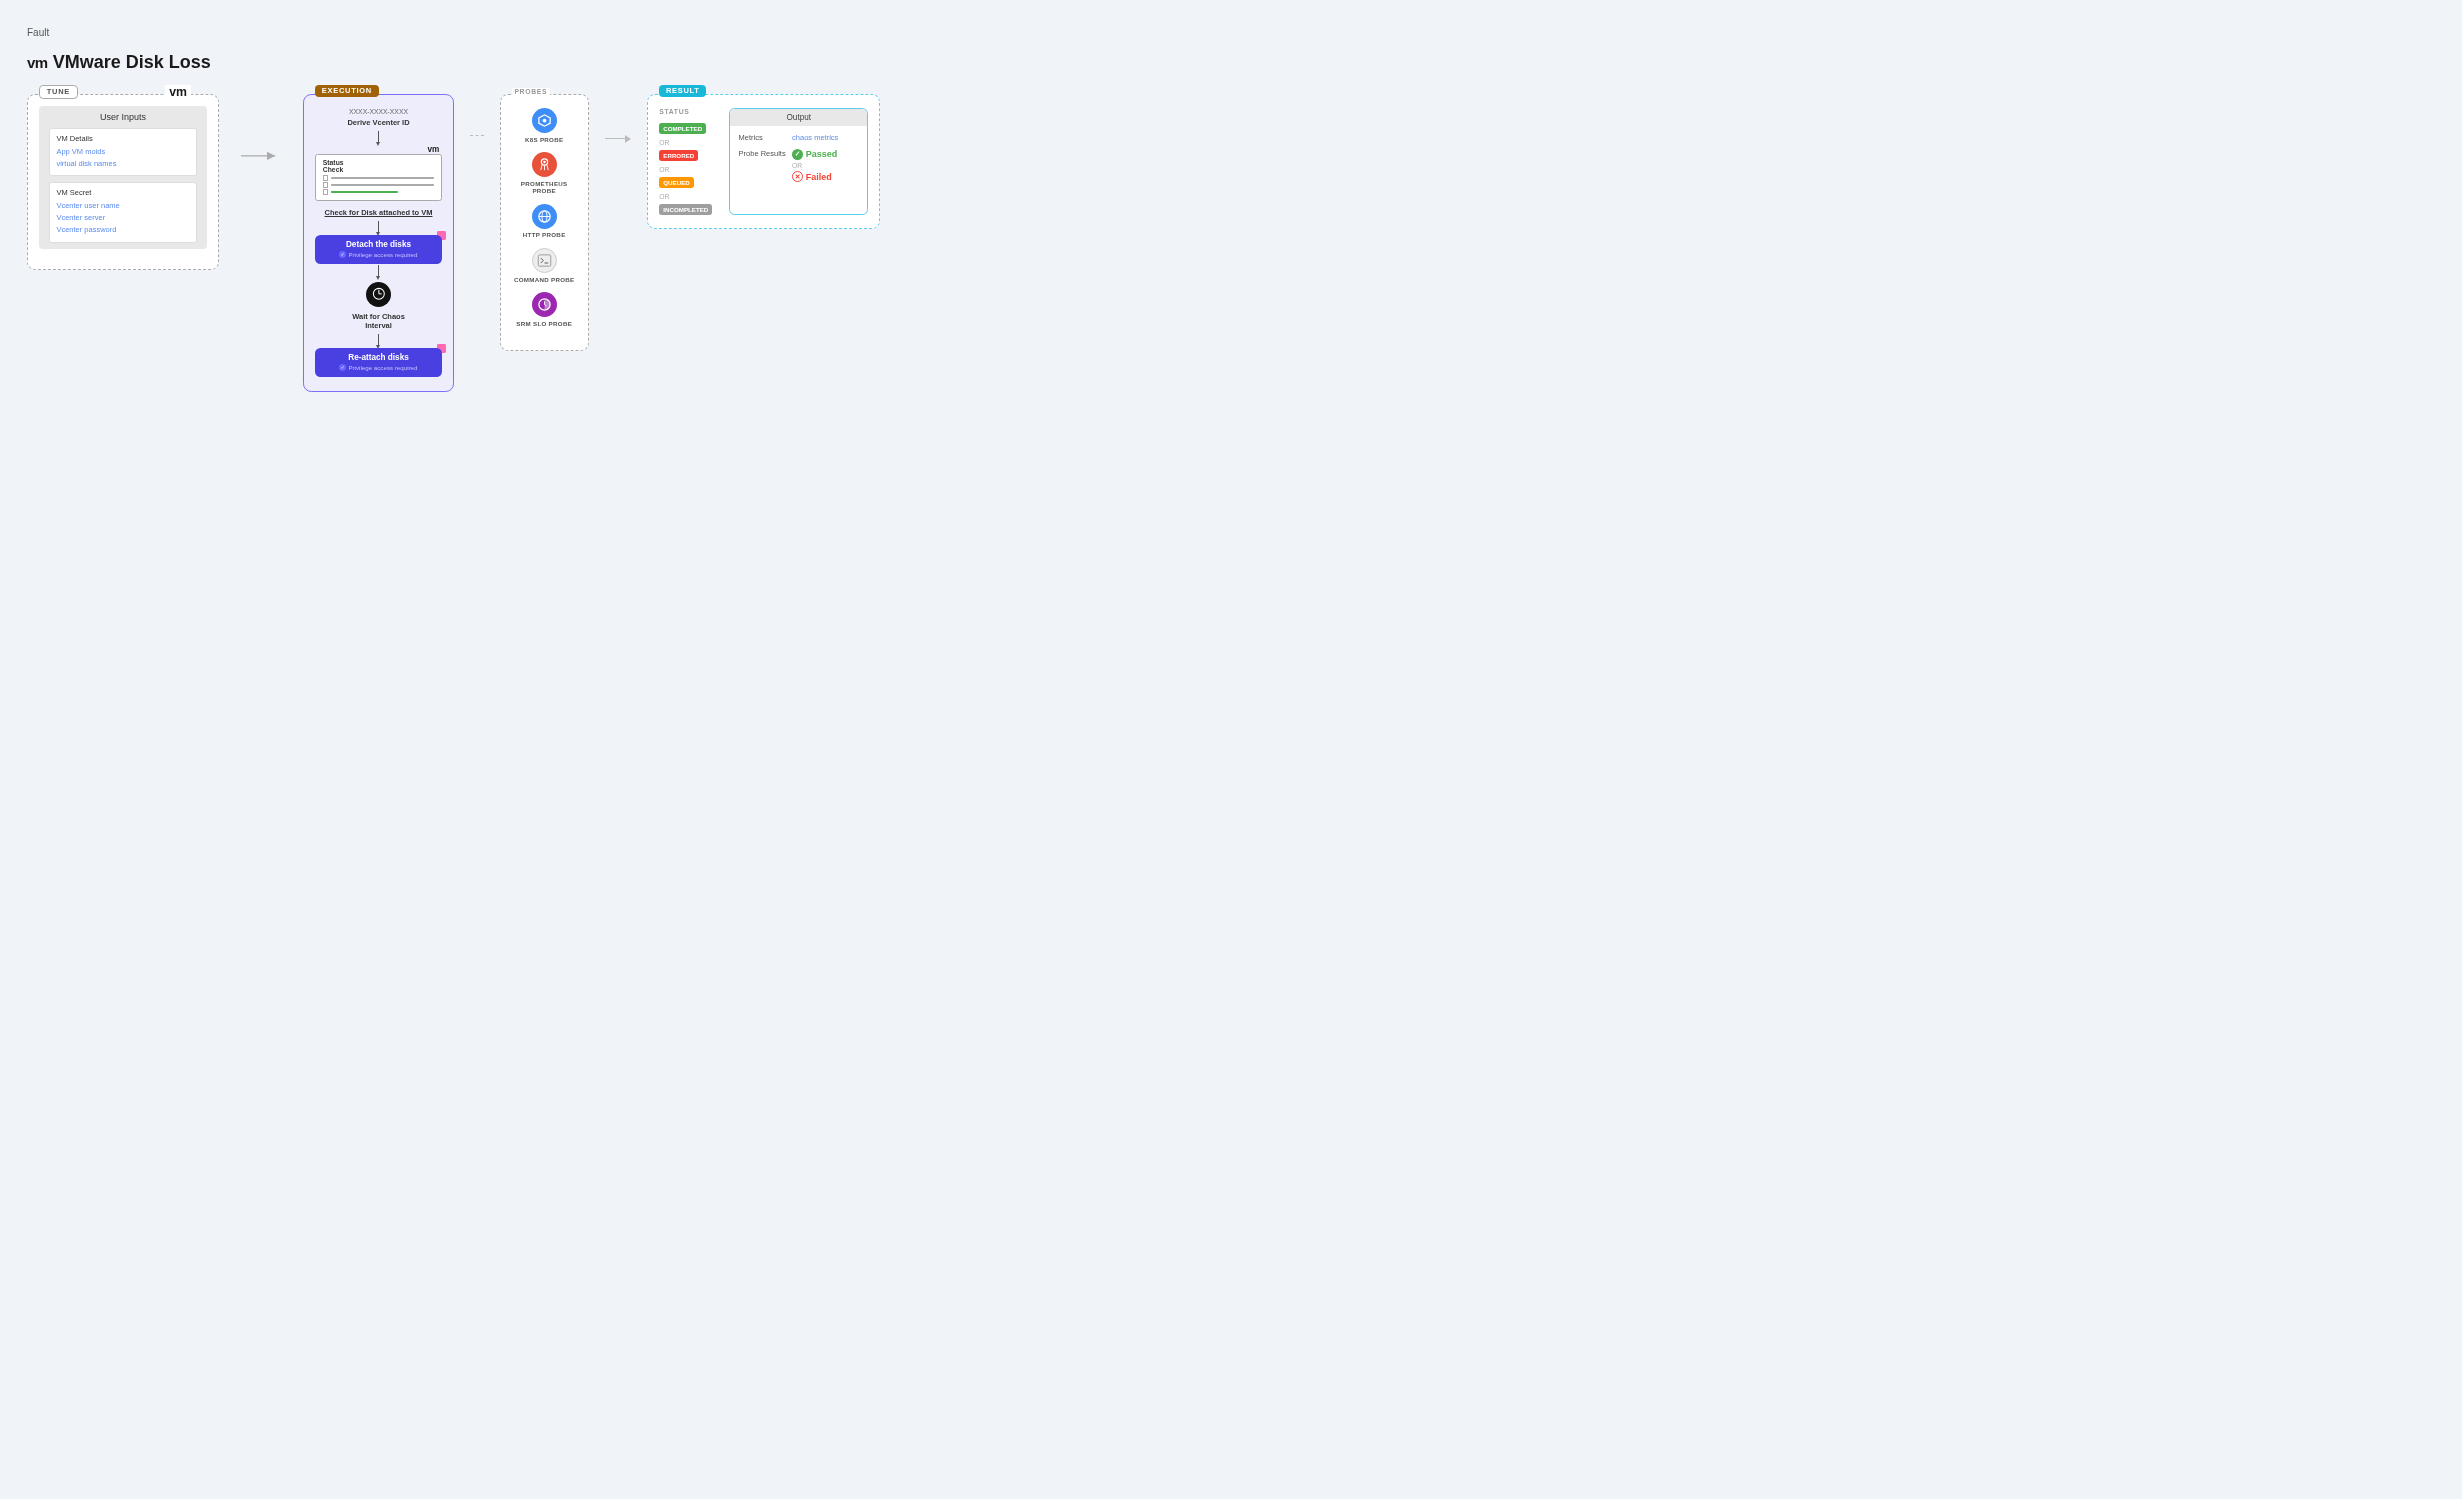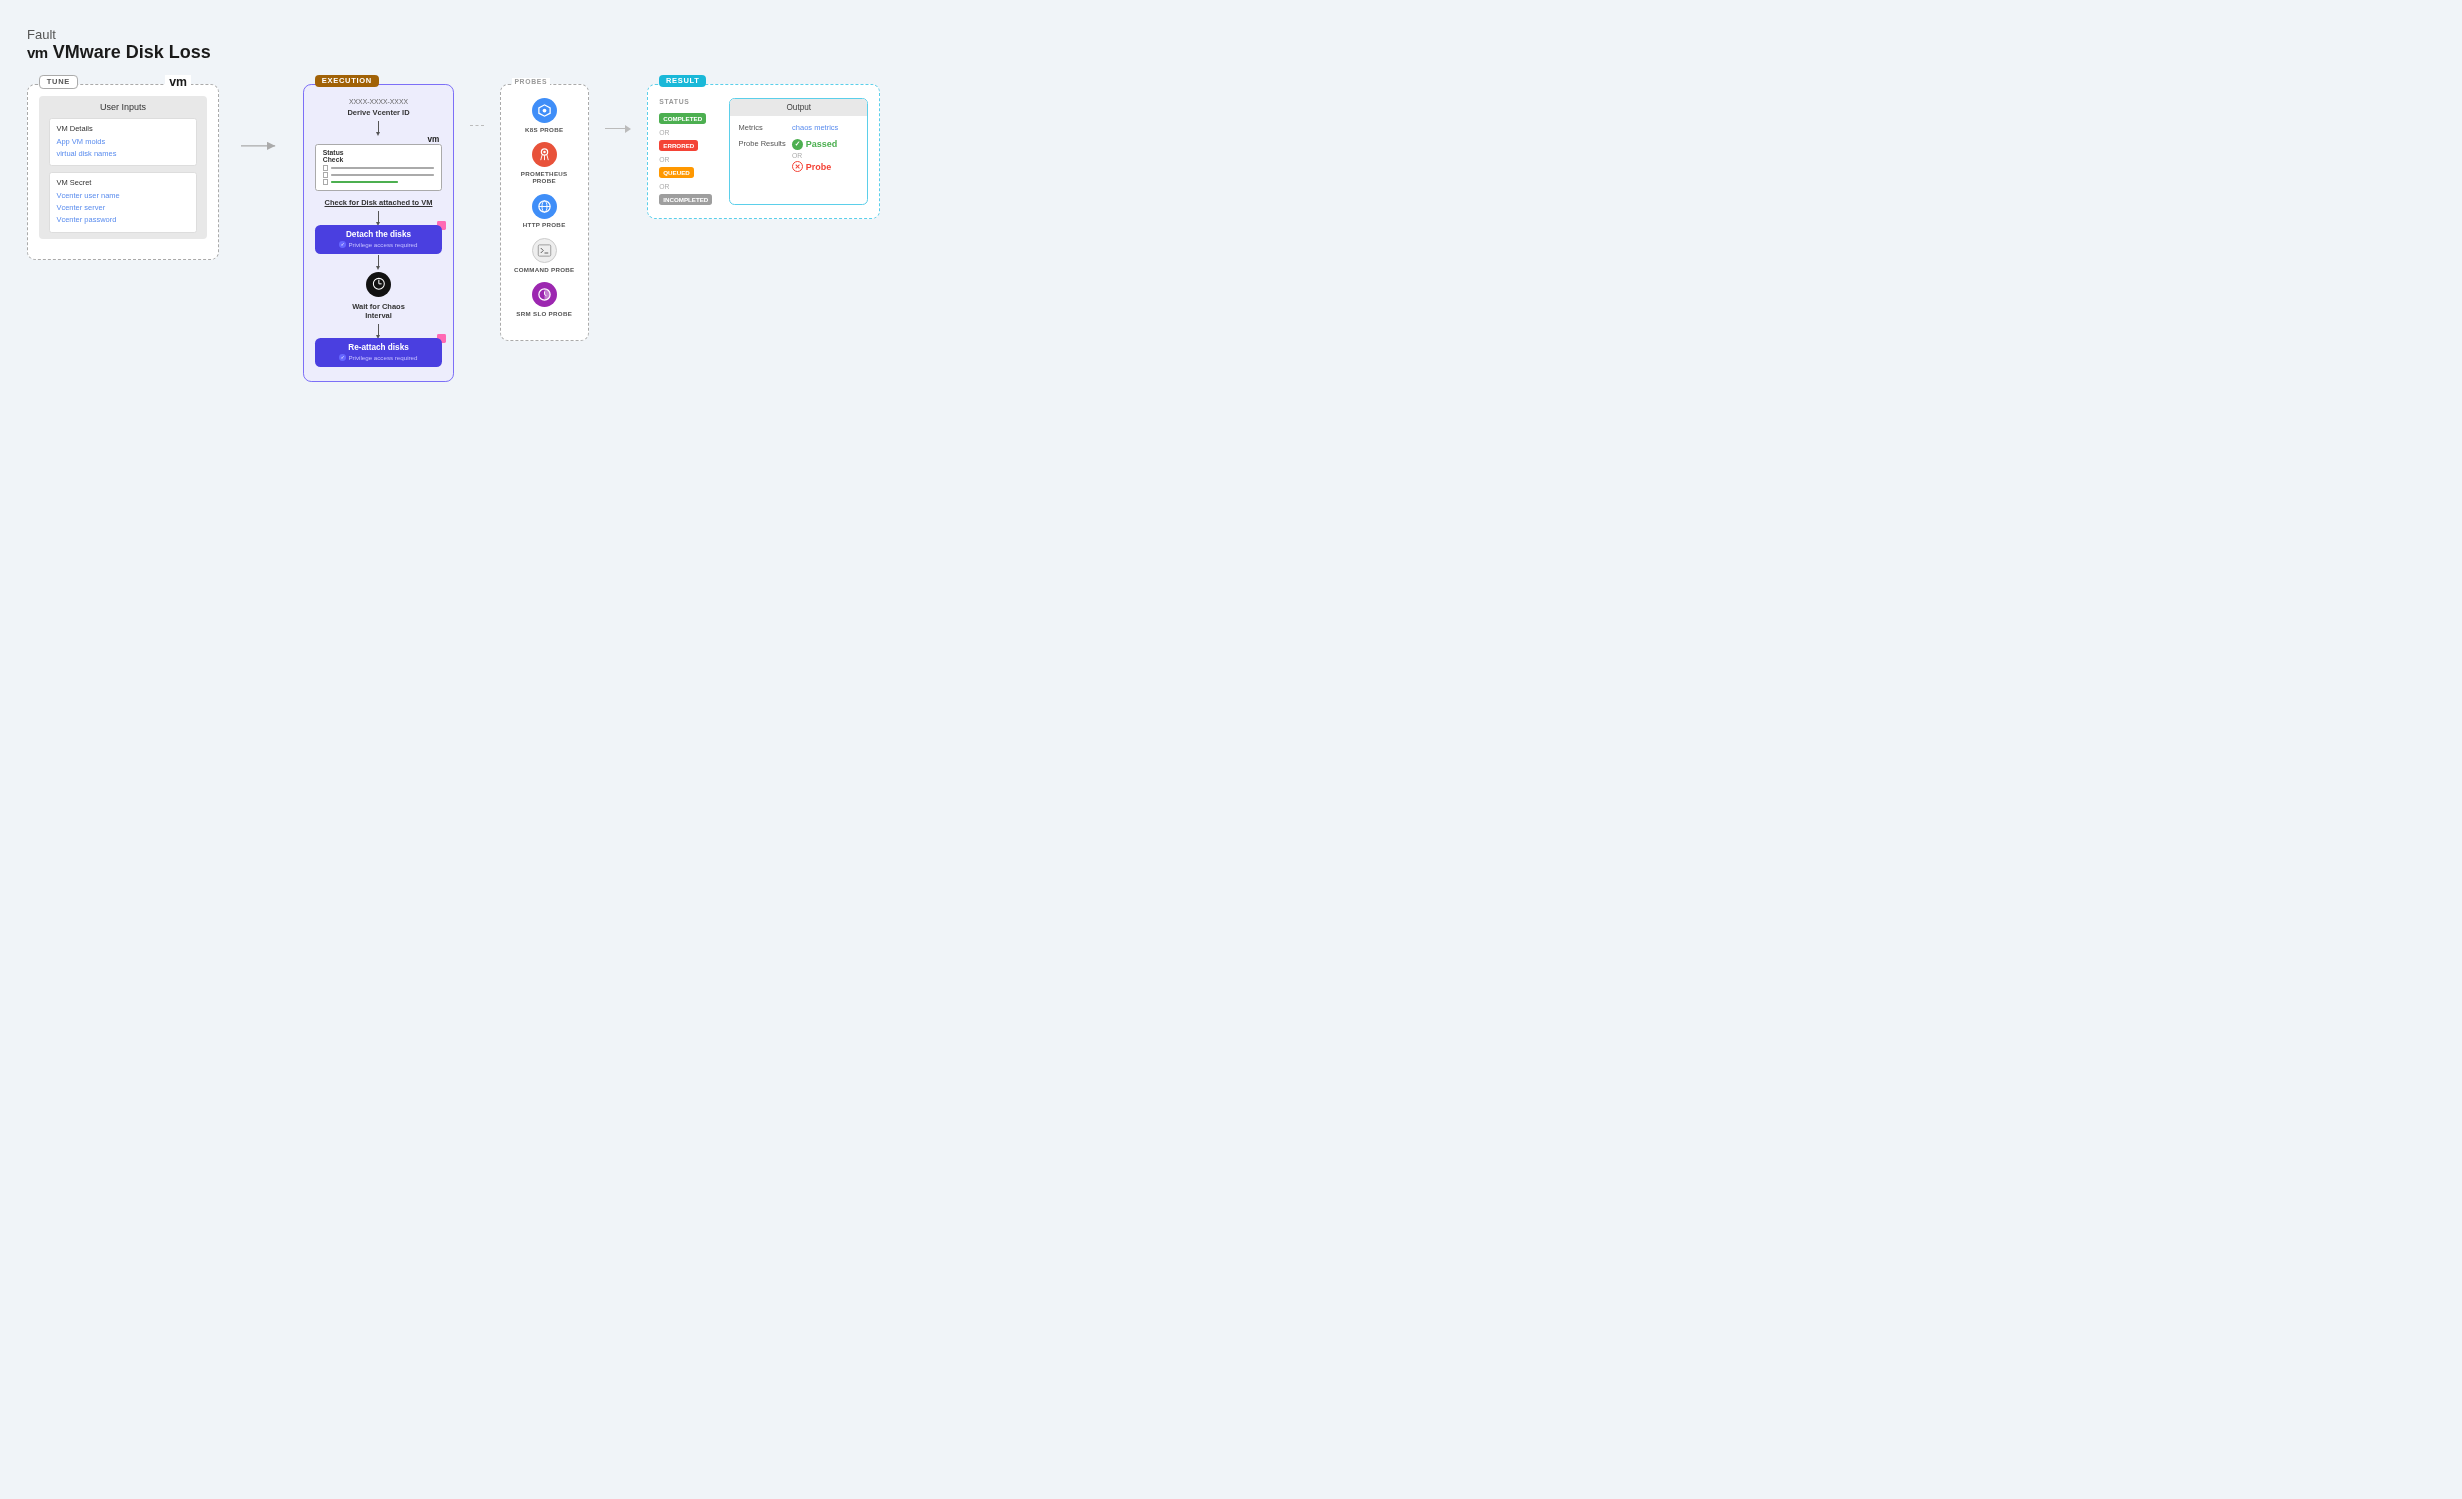--- a/index.html
+++ b/index.html
@@ -6,23 +6,23 @@
     body {
       background: #f0f4f8;
       font-family: -apple-system, BlinkMacSystemFont, 'Segoe UI', sans-serif;
       padding: 27px;
       min-width: 822px;
     }
     .page-header {
       margin-bottom: 20.5px;
     }
     .fault-label {
-      font-size: 13px;
+      font-size: 10px;
       color: #555;
-      margin-bottom: 0;
+      margin-bottom: 14px;
     }
     .page-title {
       font-size: 18px;
       font-weight: 700;
       color: #1a1a1a;
       display: flex;
       align-items: center;
       gap: 5.5px;
     }
     .vm-logo {
@@ -672,21 +672,21 @@
           <div class="output-row">
             <div class="output-row-label">Probe Results</div>
             <div>
               <div class="passed-text">
                 <span class="check-circle">✓</span>
                 <span>Passed</span>
               </div>
               <div class="or-text">OR</div>
               <div class="failed-text">
                 <span class="x-circle">✕</span>
-                <span>Probe</span>
+                <span>Failed</span>
               </div>
             </div>
           </div>
         </div>
       </div>
     </div>
   </div>
 
 </div>
 

